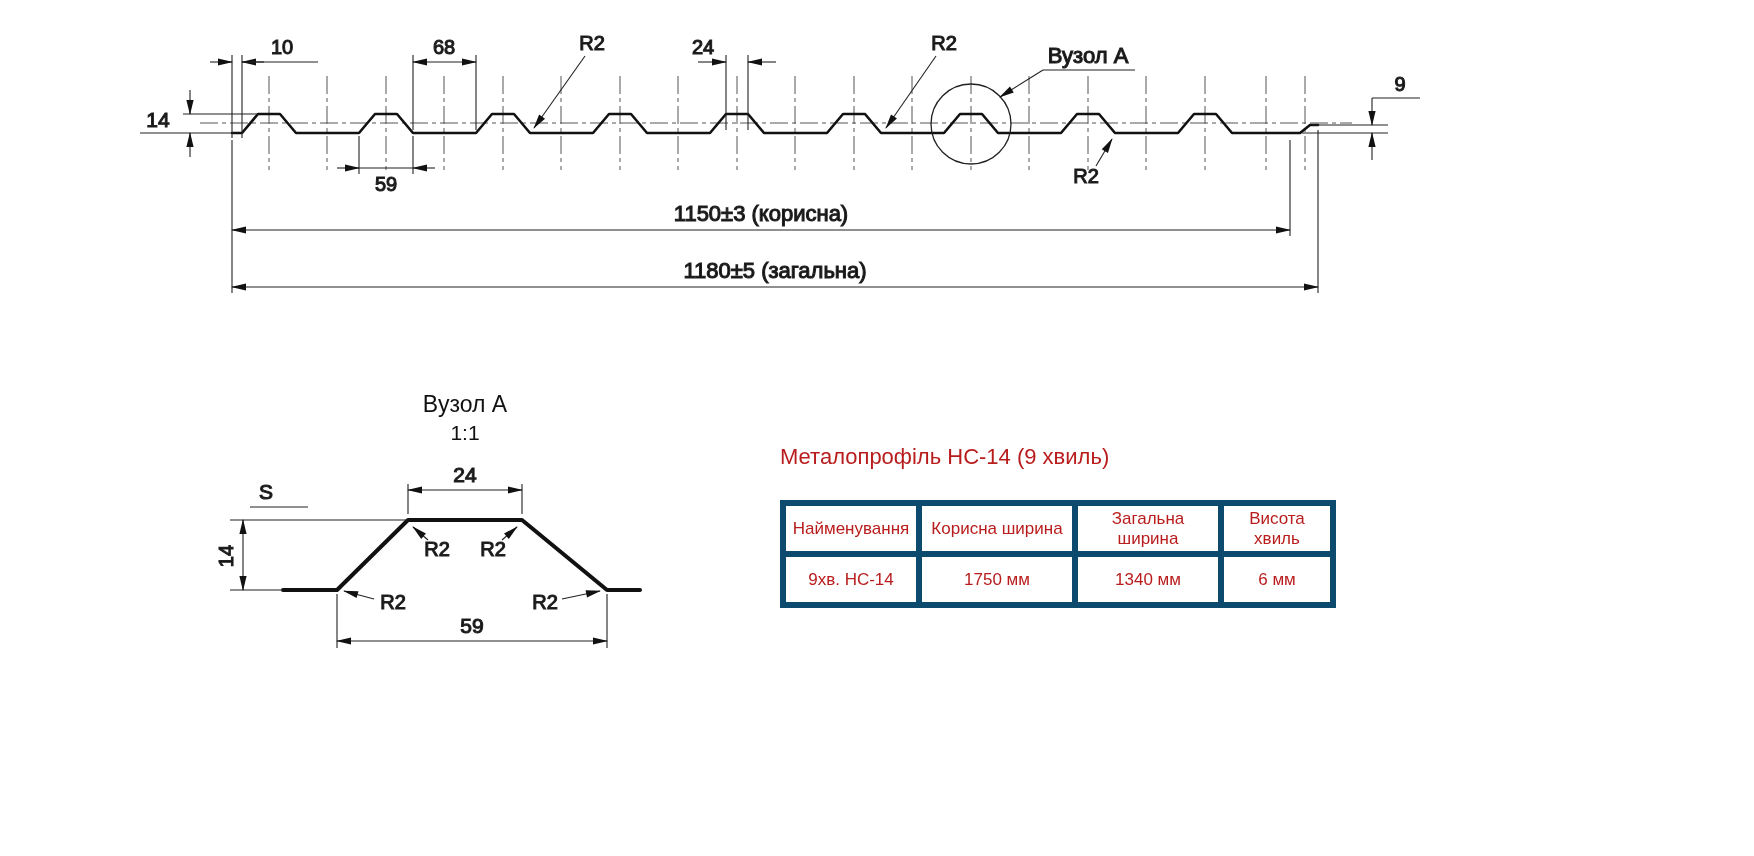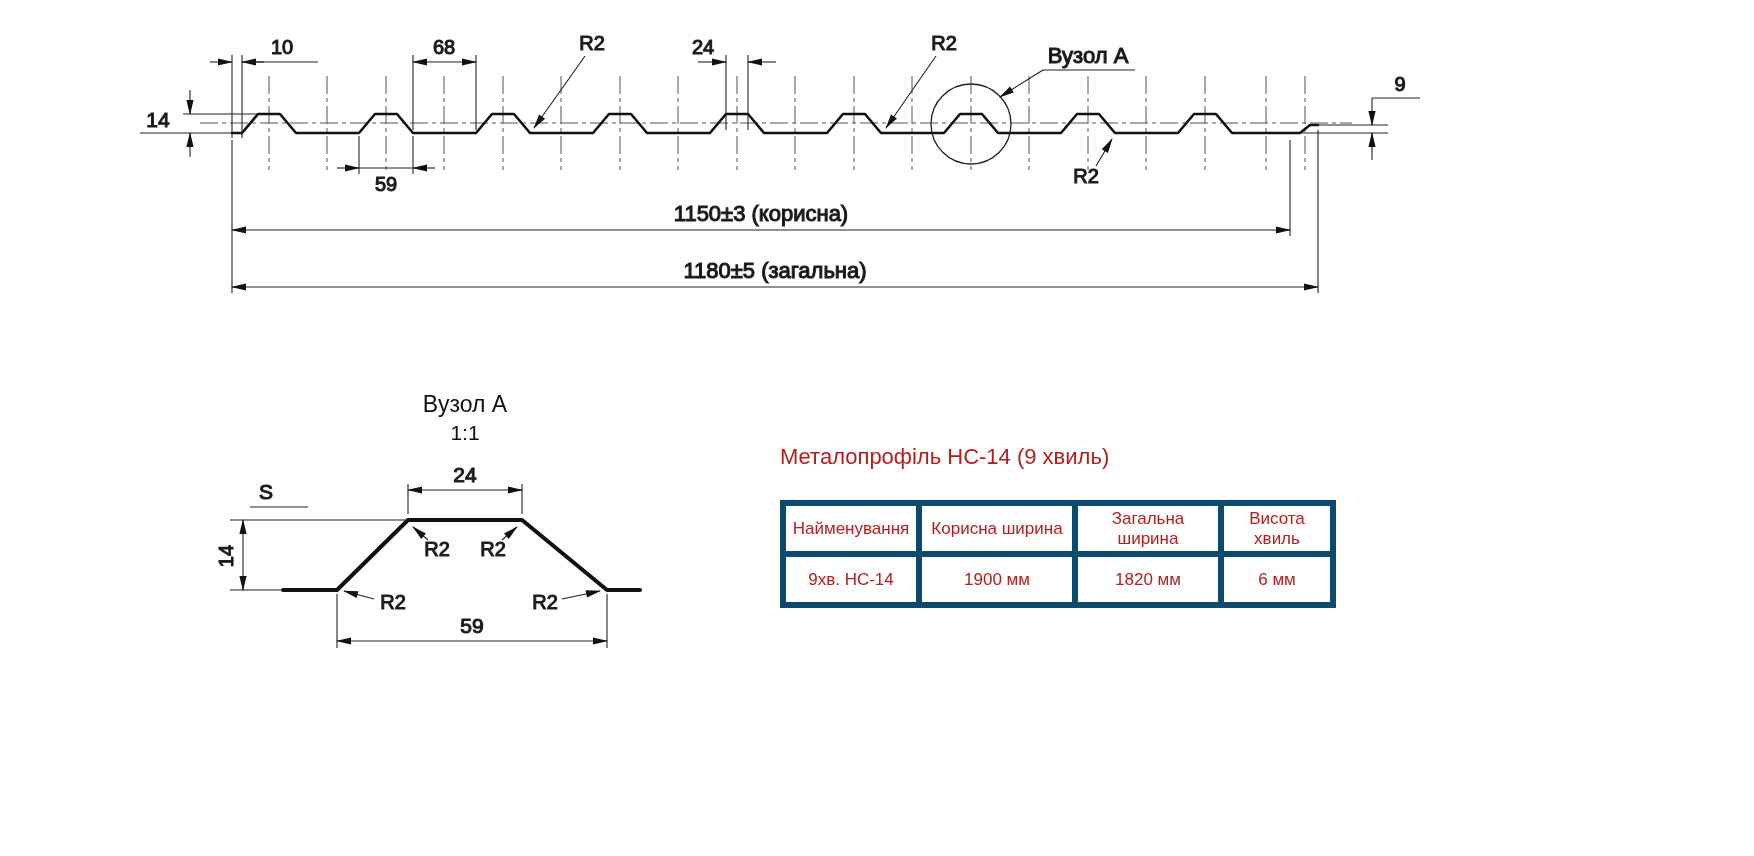--- a/index.html
+++ b/index.html
@@ -206,20 +206,20 @@
   </colgroup>
   <tbody>
     <tr>
       <td>Найменування</td>
       <td>Корисна ширина</td>
       <td>Загальна ширина</td>
       <td>Висота хвиль</td>
     </tr>
     <tr>
       <td>9хв. НС-14</td>
-      <td>1900 мм</td>
-      <td>1820 мм</td>
+      <td>1750 мм</td>
+      <td>1340 мм</td>
       <td>6 мм</td>
     </tr>
   </tbody>
 </table>
 
 </div>
 
 </body></html>

